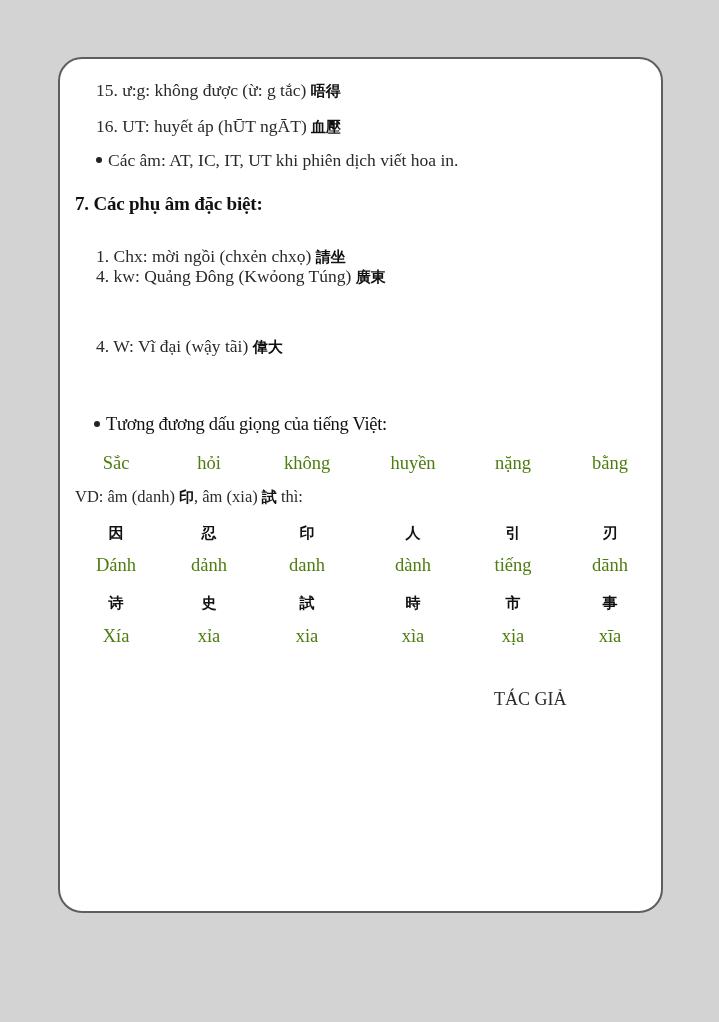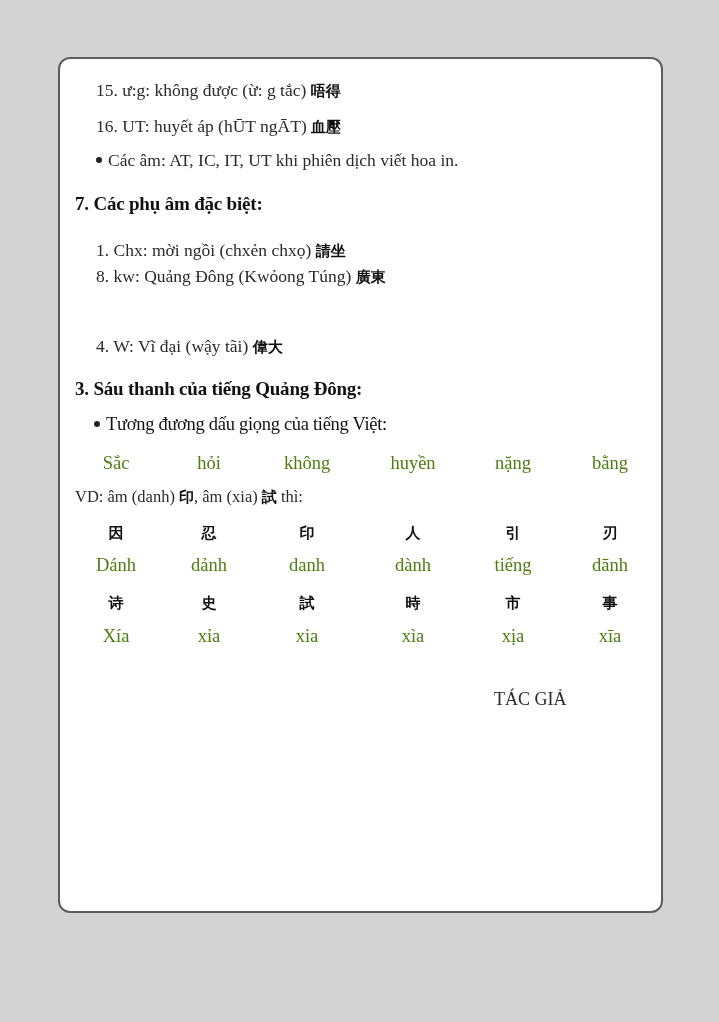--- a/index.html
+++ b/index.html
@@ -16,21 +16,21 @@
       color: #222;
     }
     .card {
       position: absolute;
       left: 58px;
       top: 57px;
       width: 601px;
       height: 852px;
       background: #ffffff;
       border: 2.5px solid #5e5e5e;
-      border-radius: 12px;
+      border-radius: 24px;
       box-sizing: content-box;
     }
     .line {
       position: absolute;
       white-space: nowrap;
       font-size: 17.5px;
       line-height: 22px;
       color: #2a2a2a;
     }
     .cjk {
@@ -99,31 +99,30 @@
   </div>
   <div class="line" style="left:36px; top:56px;">
     <span>16. UT: huyết áp (hŪT ngĀT) </span><span class="cjk">血壓</span>
   </div>
   <div class="line" style="left:36px; top:90px;">
     <span class="bullet-dot"></span><span>Các âm: AT, IC, IT, UT khi phiên dịch viết hoa in.</span>
   </div>
 
   <div class="heading" style="left:15px; top:133px;">7. Các phụ âm đặc biệt:</div>
 
-  <div class="line" style="left:36px; top:180px;">
+  <div class="line" style="left:36px; top:186px;">
     <span>1. Chx: mời ngồi (chxẻn chxọ) </span><span class="cjk">請坐</span><span></span>
   </div>
   <div class="line" style="left:36px; top:206px;">
-    <span>8. kw: Quảng Đông (Kwỏong Túng) </span><span class="cjk">廣東</span><span></span>
+    <span>4. kw: Quảng Đông (Kwỏong Túng) </span><span class="cjk">廣東</span><span></span>
   </div>
   <div class="line" style="left:36px; top:276px;">
     <span>4. W: Vĩ đại (wậy tãi) </span><span class="cjk">偉大</span><span></span>
   </div>
 
-  <div class="heading" style="left:15px; top:318px;">3. Sáu thanh của tiếng Quảng Đông:</div>
 
   <div class="sub-heading" style="left:34px; top:353px;">
     <span class="bullet-dot"></span><span>Tương đương dấu giọng của tiếng Việt:</span>
   </div>
 
   <div class="tone-row" style="top:392px;">
     <span class="tone-cell" style="left:56px;">Sắc</span>
     <span class="tone-cell" style="left:149px;">hỏi</span>
     <span class="tone-cell" style="left:247px;">không</span>
     <span class="tone-cell" style="left:353px;">huyền</span>

